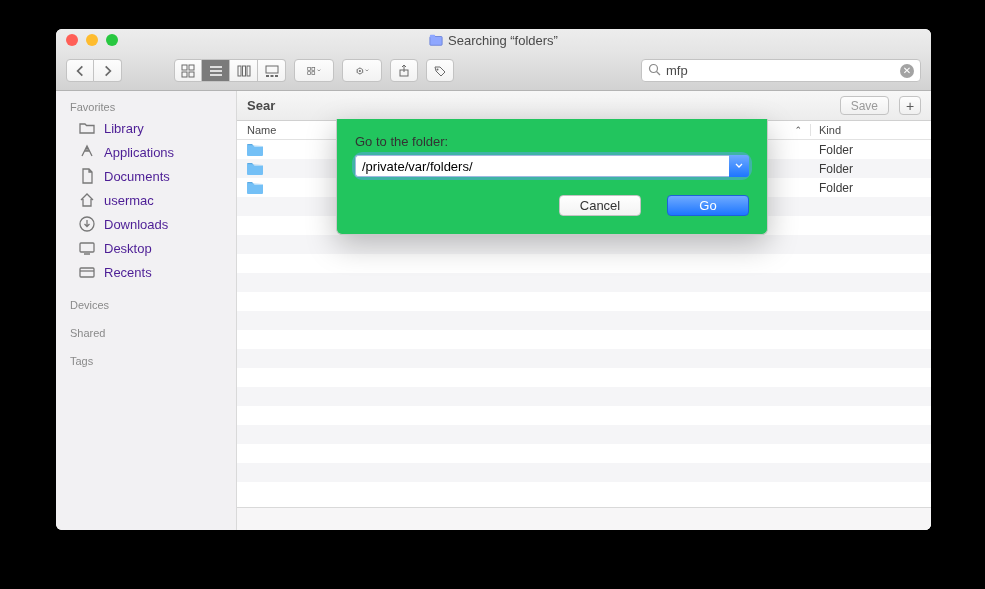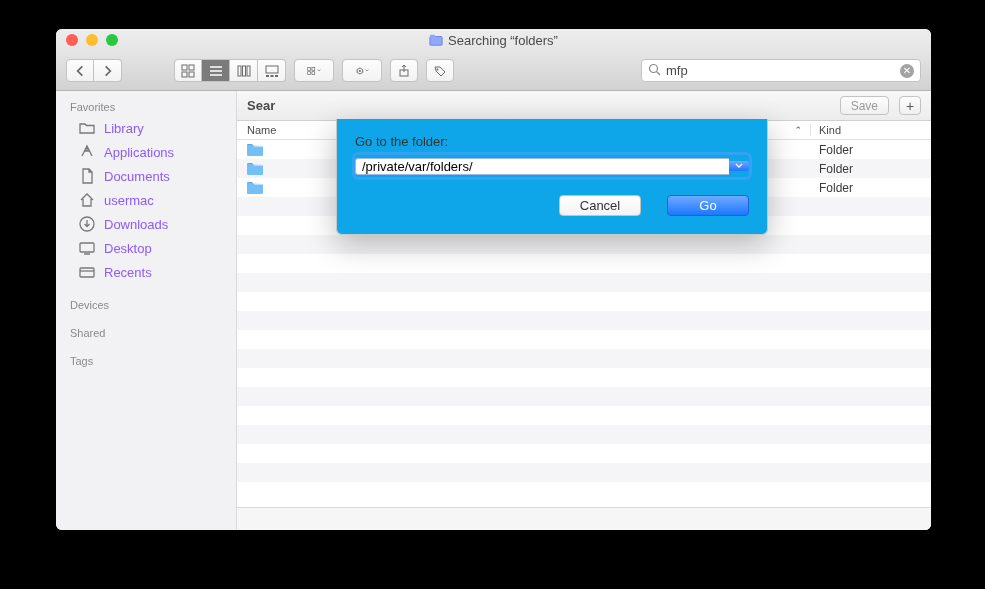--- a/index.html
+++ b/index.html
@@ -56,21 +56,21 @@
       font-size: 10px; cursor: default;
     }
     .body { flex: 1; display: flex; overflow: hidden; }
     .sidebar {
       width: 181px; background: #f2f1f3; border-right: 1px solid #d9d9d9;
       padding-top: 5px; font-size: 13px;
     }
     .sb-header { color: #8a8a8a; font-size: 11px; font-weight: 500; padding: 5px 14px 3px; }
     .sb-item {
       display: flex; align-items: center; gap: 8px; padding: 3px 14px 3px 22px;
-      color: #8b5cf6; cursor: default;
+      color: #4c1d95; cursor: default;
     }
     .sb-item .icon { width: 18px; height: 18px; display: flex; align-items: center; justify-content: center; color: #787878; }
     .sb-item .icon svg { width: 18px; height: 18px; }
     .main { flex: 1; display: flex; flex-direction: column; background: #fff; }
     .search-bar {
       height: 30px; background: linear-gradient(#f7f7f7, #ececec);
       border-bottom: 1px solid #d0d0d0;
       display: flex; align-items: center; padding: 0 10px; font-size: 13px; color: #4a4a4a;
       gap: 10px;
     }
@@ -97,31 +97,30 @@
     .row:nth-child(even) { background: #f5f5f7; }
     .row .cell-name { flex: 1; padding-left: 10px; display: flex; align-items: center; gap: 6px; }
     .row .cell-kind { width: 120px; padding-left: 8px; }
     .folder-icon { width: 16px; height: 13px; }
     .pathbar {
       height: 23px; border-top: 1px solid #d9d9d9; background: #f7f6f7;
     }
     
     .sheet {
       position: absolute; left: 280px; top: 90px; width: 432px;
-      background: #0ea5e9; border: 1px solid #c9c9c9; border-top: none;
+      background: #22c55e; border: 1px solid #c9c9c9; border-top: none;
       border-radius: 0 0 6px 6px;
       box-shadow: 0 10px 30px rgba(0,0,0,0.25);
       padding: 15px 18px 18px;
     }
     .sheet-label { font-size: 13px; color: #333; margin-bottom: 6px; }
     .combo {
       display: flex; height: 22px;
       box-shadow: 0 0 0 3px rgba(100,160,255,0.45);
-      border-radius: 3px;
-      align-items: center;
+      border-radius: 8px;
     }
     .combo input {
       flex: 1; border: 1px solid #9fb9e0; border-right: none; border-radius: 3px 0 0 3px;
       padding: 0 6px; font-size: 13px; outline: none;
     }
     .combo .drop {
       width: 20px; background: linear-gradient(#6faaff, #1d76ff);
       border-radius: 0 3px 3px 0; display: flex; align-items: center; justify-content: center;
       color: #fff;
     }

